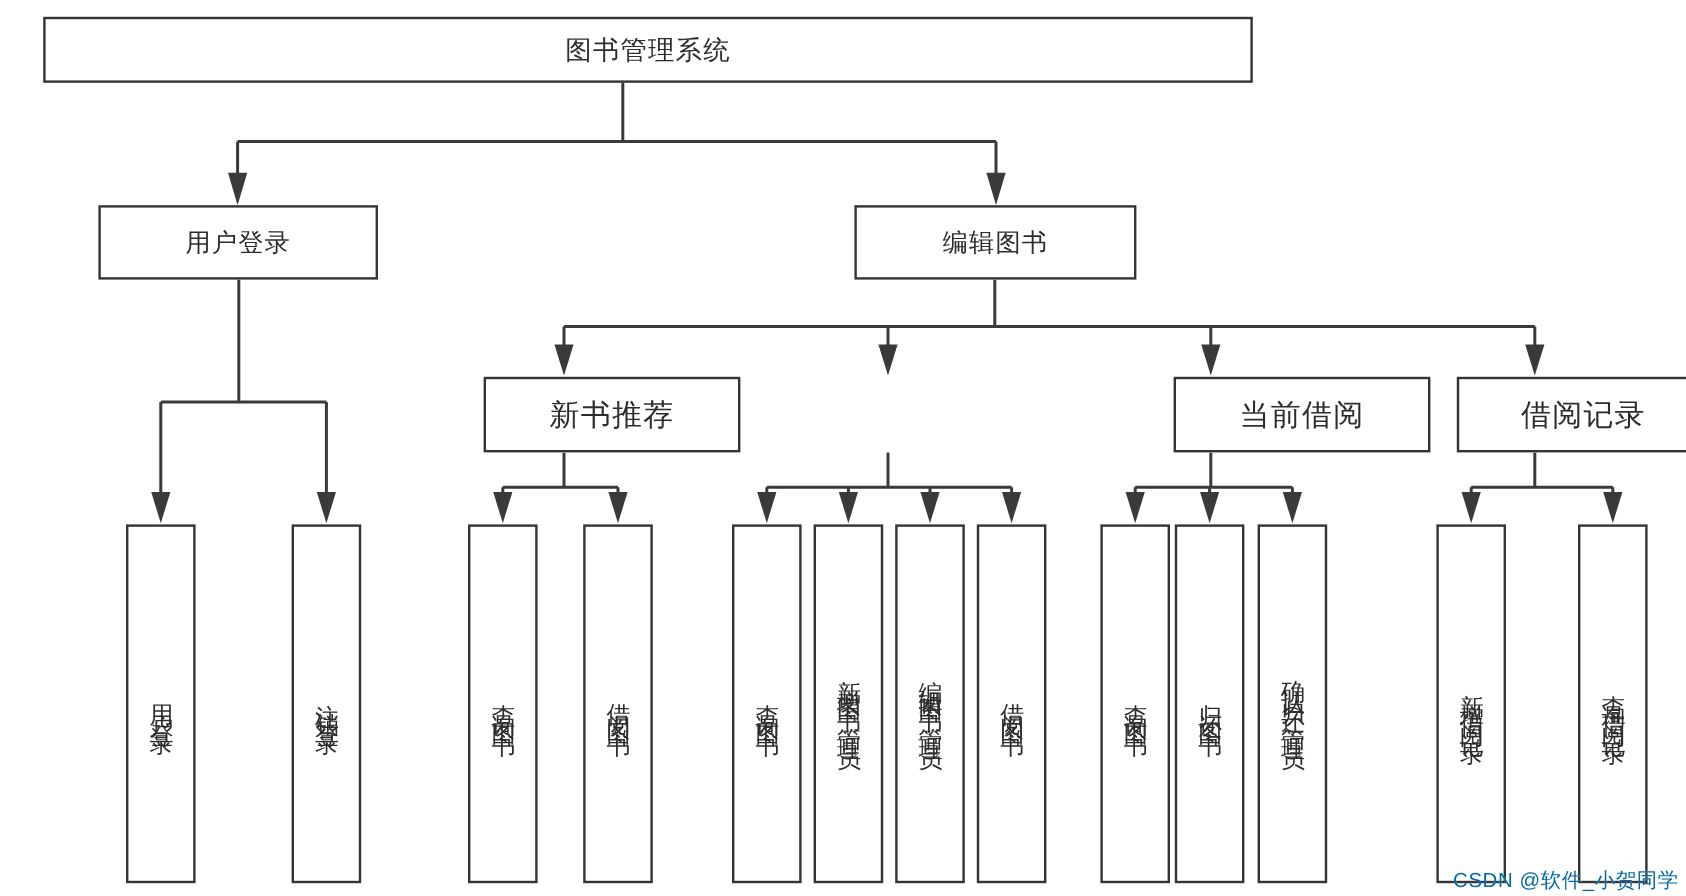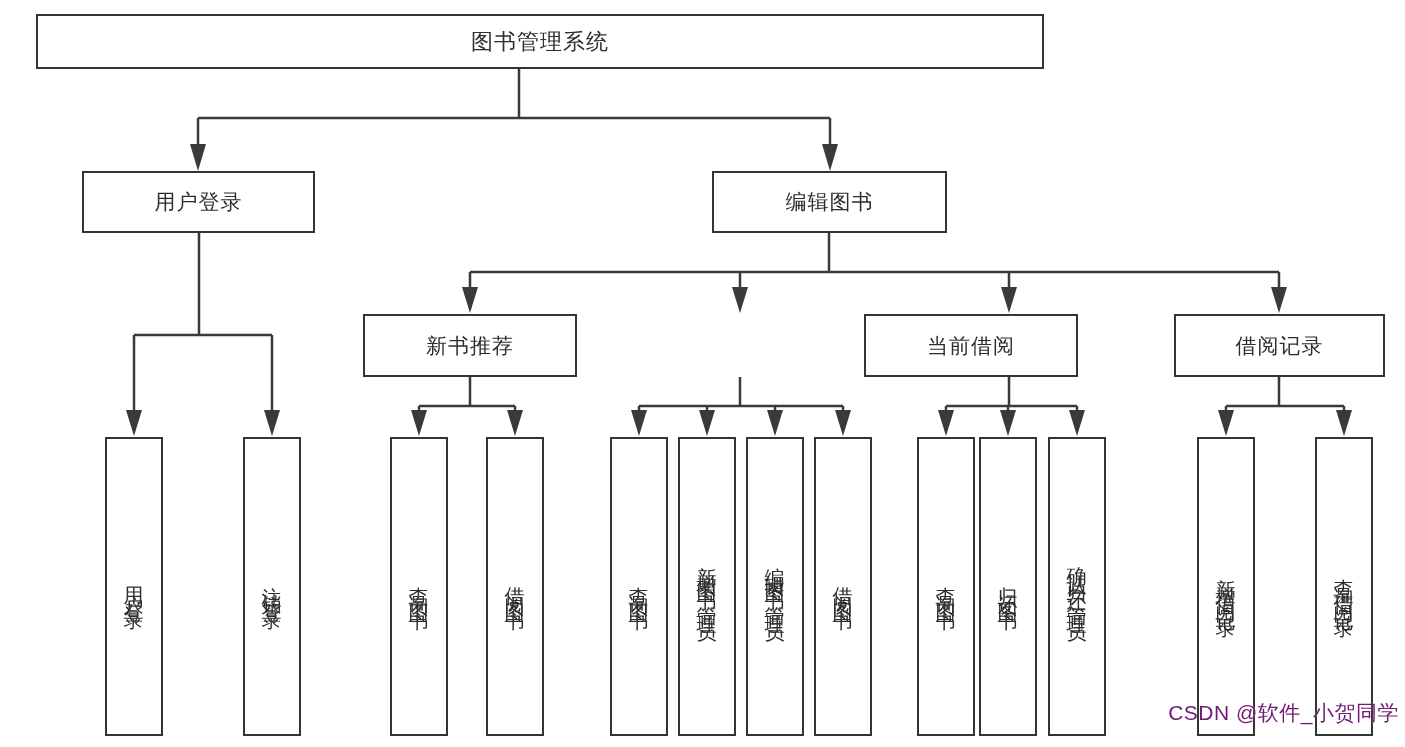--- a/index.html
+++ b/index.html
@@ -37,41 +37,42 @@
     border-width: 2px;
     font-size: 22px;
     margin-left: 24px;
   }
   .hbox {
     top: 171px; height: 62px;
     font-size: 21px;
   }
   .hbox3 {
     top: 314px; height: 63px; width: 214px;
-    font-size: 21px;
+    font-size: 25px;
+    margin-left: 40px;
   }
   .vbox {
     top: 437px; width: 58px; height: 299px;
     font-size: 20px;
   }
   .vtext {
     writing-mode: vertical-rl;
     text-orientation: mixed;
     letter-spacing: 8px;
     line-height: 1;
     white-space: nowrap;
   }
   .label { letter-spacing: 1px; }
   .watermark {
     position: absolute;
     right: 6px;
-    bottom: 20px;
-    font-size: 21px;
+    bottom: 2px;
+    font-size: 17px;
     letter-spacing: 0.5px;
-    color: #701a75;
+    color: #0369a1;
     z-index: 5;
     text-shadow: 0 0 1px rgba(255,255,255,0.6);
   }
 </style>
 </head>
 <body>
 
 <div class="canvas">
 
   <svg class="connectors" viewBox="0 0 1405 747" xmlns="http://www.w3.org/2000/svg">
@@ -124,21 +125,21 @@
   <div class="node hbox" style="left:82px; width:233px;">
     <span class="label">用户登录</span>
   </div>
   <div class="node hbox" style="left:712px; width:235px;">
     <span class="label">编辑图书</span>
   </div>
 
   <div class="node hbox3" style="left:363px;">
     <span class="label">新书推荐</span>
   </div>
-  <div class="node hbox3" style="left:864px;">
+  <div class="node hbox3" style="left:938px;">
     <span class="label">当前借阅</span>
   </div>
   <div class="node hbox3" style="left:1174px; width:211px;">
     <span class="label">借阅记录</span>
   </div>
 
   <div class="node vbox" style="left:105px;">
     <span class="vtext">用户登录</span>
   </div>
   <div class="node vbox" style="left:243px;">

